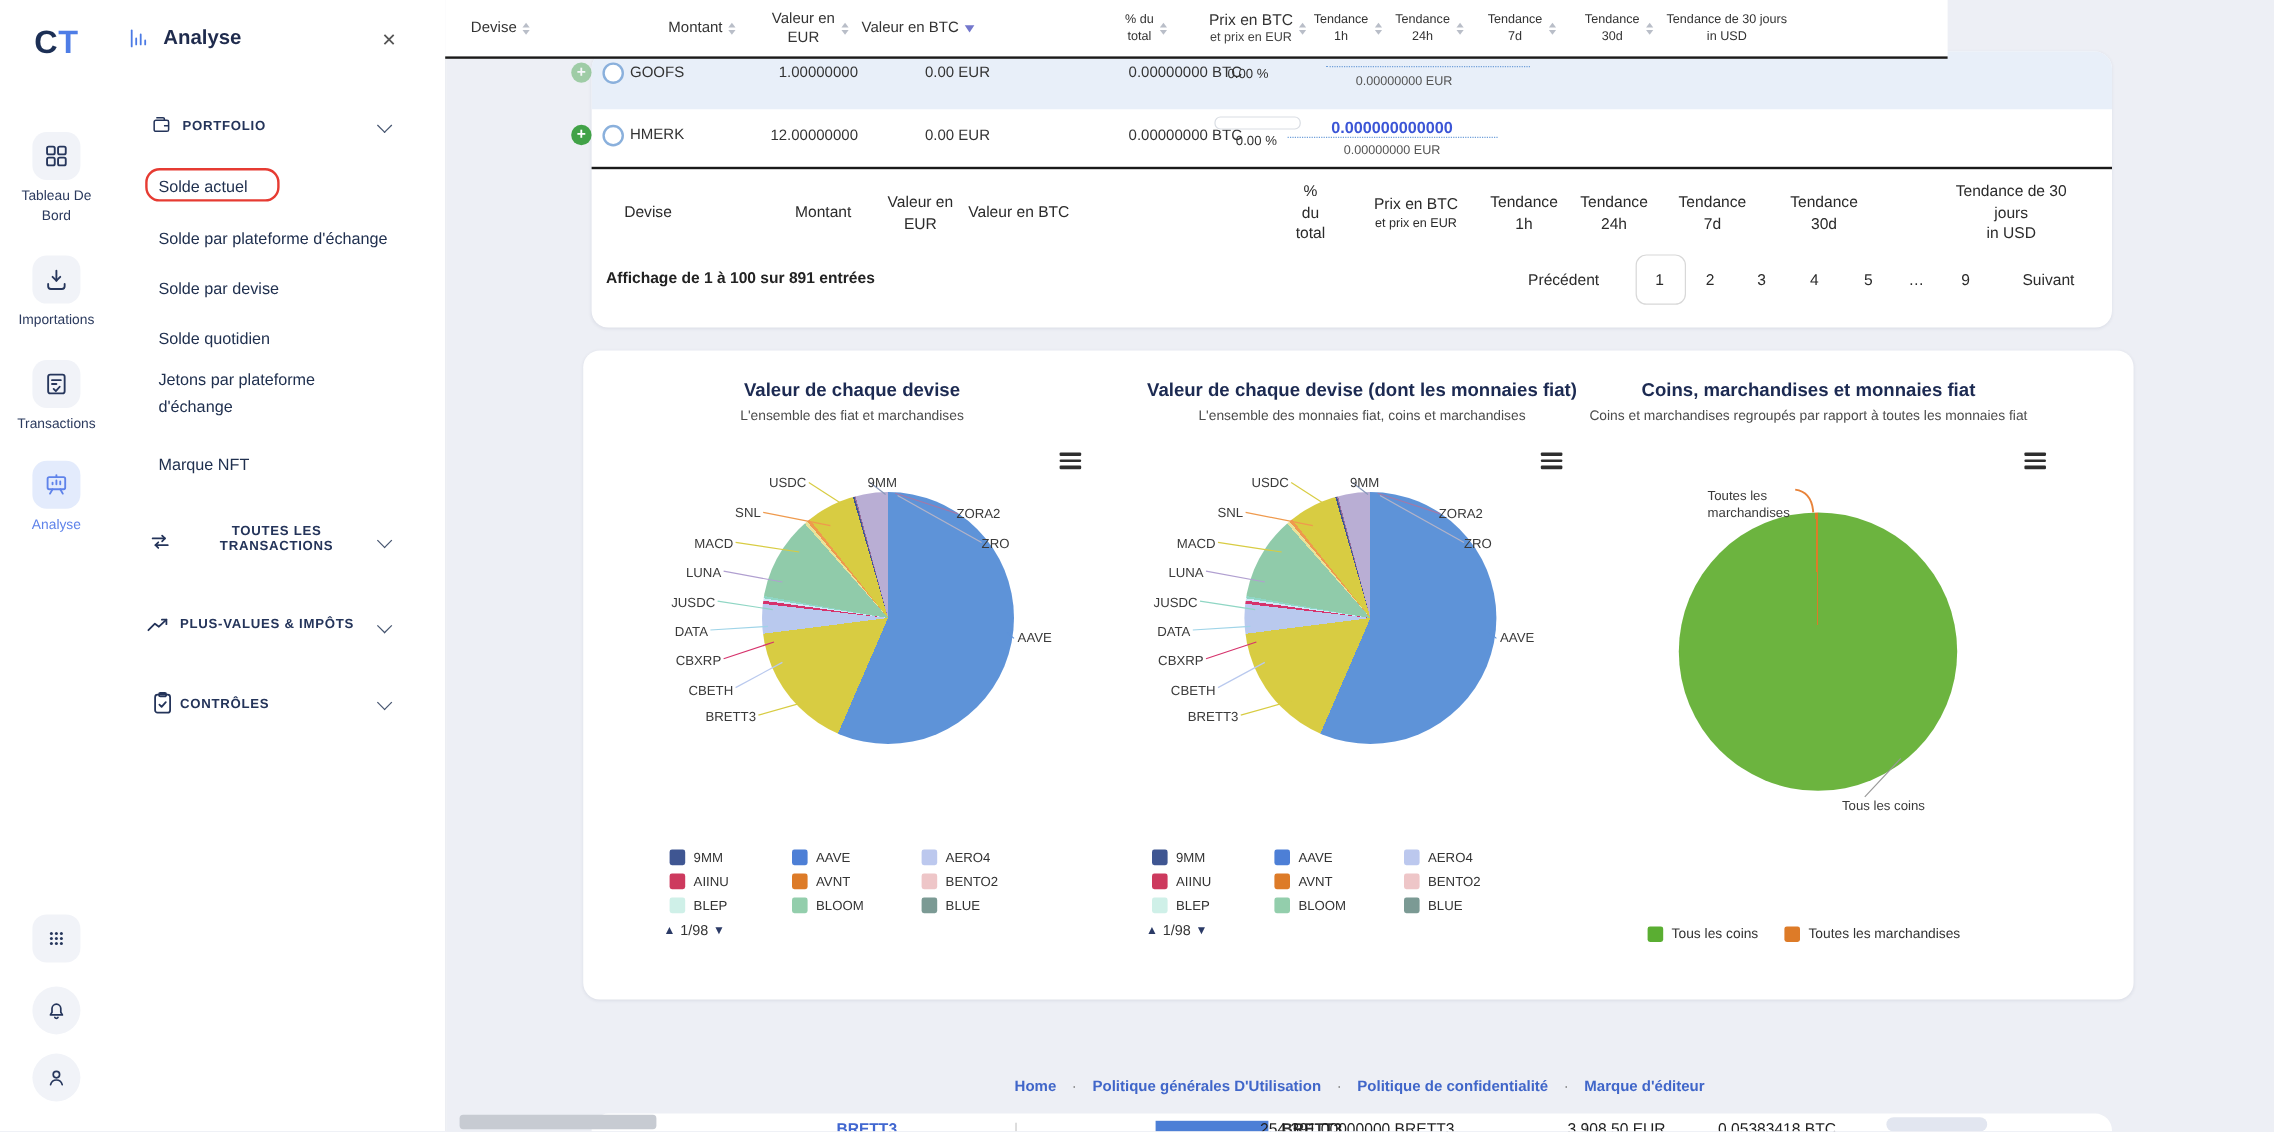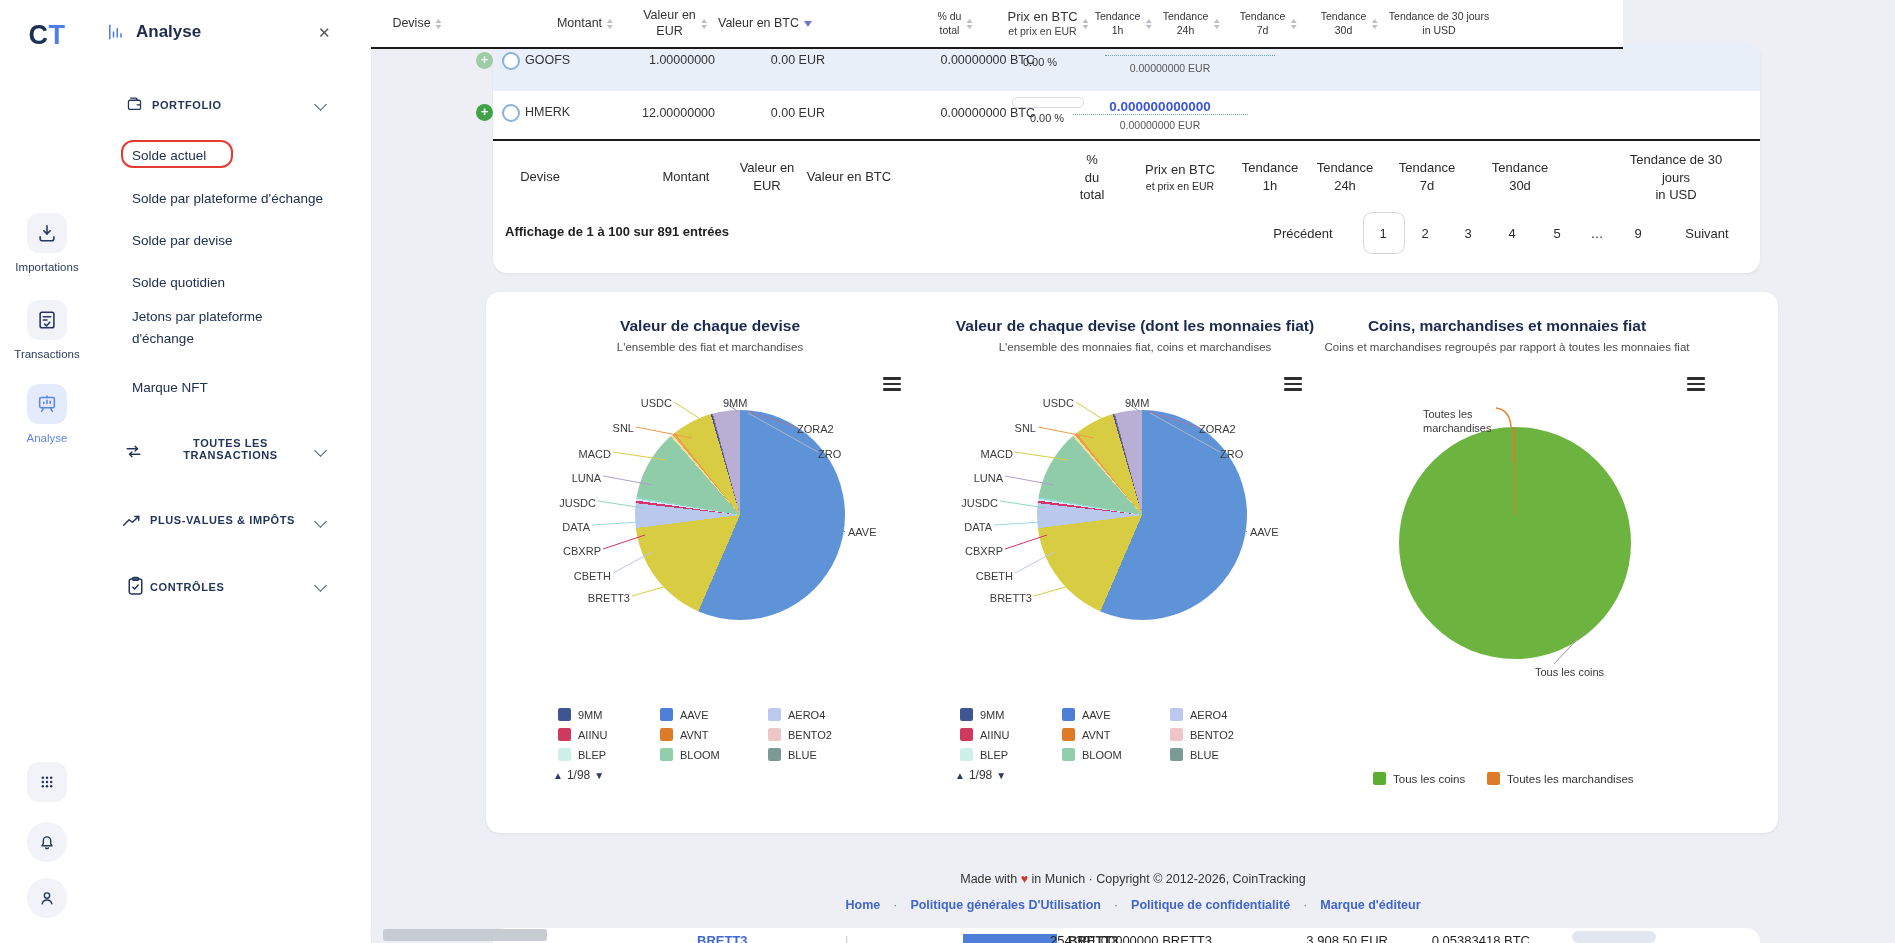--- a/index.html
+++ b/index.html
@@ -96,20 +96,34 @@
 </style>
 </head>
 <body>
 
 <div id="app">
 
   <div class="leftcol"></div>
 
   <div class="logo"><span class="lc">C</span><span class="lt">T</span></div>
 
+  <div class="rail-item" style="top:110px">
+    <div class="rail-ic">
+        <span>
+          <svg width="22" height="22" viewBox="0 0 24 24" fill="none" stroke="#26365c" stroke-width="1.7">
+            <rect x="3.5" y="3.5" width="7" height="7" rx="1.5"></rect>
+            <rect x="13.5" y="3.5" width="7" height="7" rx="1.5"></rect>
+            <rect x="3.5" y="13.5" width="7" height="7" rx="1.5"></rect>
+            <rect x="13.5" y="13.5" width="7" height="7" rx="1.5"></rect>
+          </svg>
+        </span>
+      </div>
+    <div class="rail-lbl pre">Tableau De
+Bord</div>
+  </div>
 
   <div class="rail-item" style="top:213px">
     <div class="rail-ic">
         <span>
           <svg width="22" height="22" viewBox="0 0 24 24" fill="none" stroke="#26365c" stroke-width="1.7" stroke-linecap="round" stroke-linejoin="round">
             <path d="M12 4v9"></path>
             <path d="M8.5 9.5L12 13l3.5-3.5"></path>
             <path d="M4.5 16v2a2.5 2.5 0 002.5 2.5h10a2.5 2.5 0 002.5-2.5v-2"></path>
           </svg>
         </span>
@@ -573,21 +587,20 @@
 
   <div class="leg" style="left:1373px;top:772px">
       <span class="chip" style="background: rgb(90, 174, 50);"></span>
       <span class="ll" style="font-size:11.5px">Tous les coins</span>
     </div>
   <div class="leg" style="left:1487px;top:772px">
       <span class="chip" style="background: rgb(221, 123, 40);"></span>
       <span class="ll" style="font-size:11.5px">Toutes les marchandises</span>
     </div>
 
-  <div class="f1"><span>Made with</span> <span class="heart">♥</span> <span>in Munich · Copyright © 2012-2026, CoinTracking</span></div>
   <div class="f2">
     <span class="lnk">Home</span>
       <span class="sep">·</span>
     <span class="lnk">Politique générales D'Utilisation</span>
       <span class="sep">·</span>
     <span class="lnk">Politique de confidentialité</span>
       <span class="sep">·</span>
     <span class="lnk">Marque d'éditeur</span>
   </div>
 

